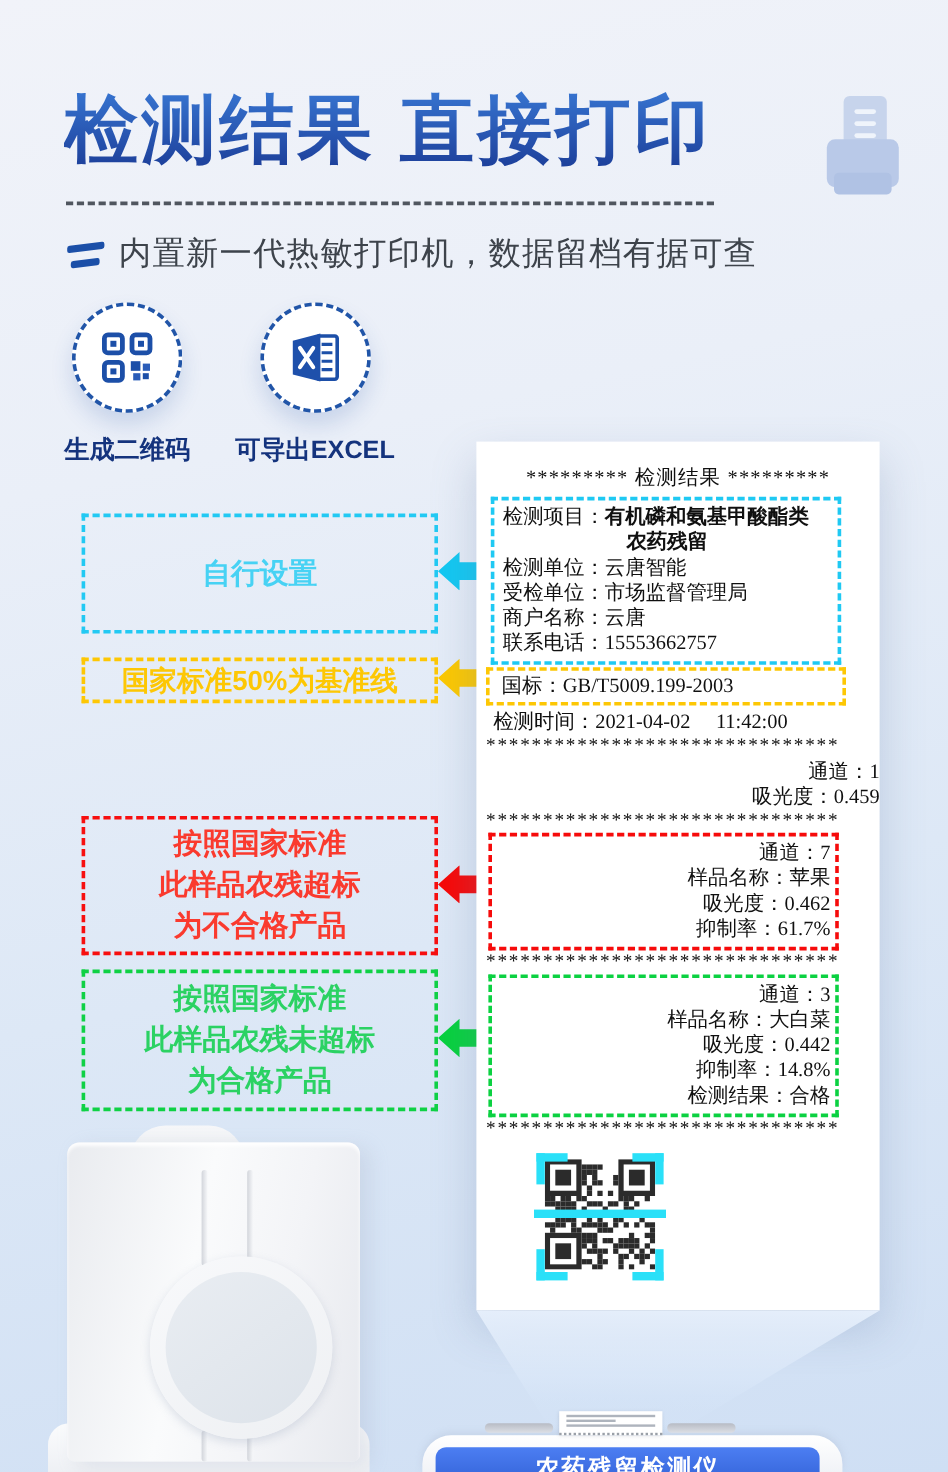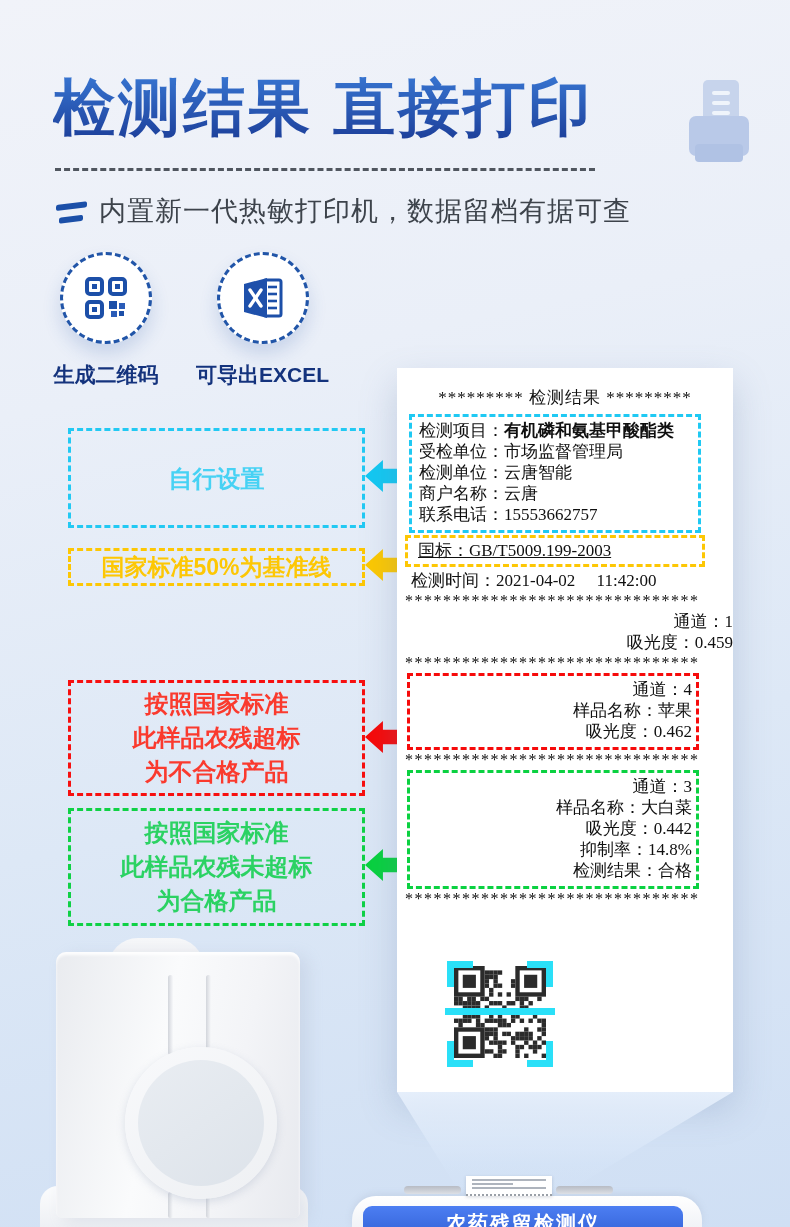--- a/index.html
+++ b/index.html
@@ -42,21 +42,21 @@
   .arr-fail { top:721px; background:#f70808; }
   .arr-pass { top:849px; background:#07d13e; }
 
   
   .receipt { position:absolute; left:397px; top:368px; width:336px; height:724px; background:#fff;
     box-shadow:0 16px 34px rgba(105,128,170,.30); padding-top:20px;
     font-family:"Liberation Serif","DejaVu Serif",serif; color:#101010; font-size:17px; }
   .r-header { text-align:center; font-size:17px; letter-spacing:1px; line-height:20px; white-space:nowrap; overflow:hidden; }
   .r-box { border:3px dashed; padding:3px 4px 5px 7px; }
   .r-box-info { margin:6px 32px 0 12px; border-color:#1fc9f3; }
-  .r-box-standard { margin:2px 28px 0 8px; border-color:#fdc704; padding:2px 4px 3px 10px;text-decoration:underline; }
+  .r-box-standard { margin:2px 28px 0 8px; border-color:#fdc704; padding:2px 4px 3px 10px; }
   .r-box-fail { margin:2px 34px 0 10px; border-color:#f60b0b; }
   .r-box-pass { margin:2px 34px 0 10px; border-color:#0bd141; }
   .r-line { line-height:21px; white-space:nowrap; }
   .r-pad { padding-left:14px; }
   .r-indent { padding-left:103px; }
   .r-line b { font-weight:700; }
   .r-time { margin-top:3px; line-height:21px; }
   .r-divider { margin-top:2px; line-height:16px; padding-left:8px; letter-spacing:1.5px;
     white-space:nowrap; overflow:hidden; font-size:16px; }
   .r-ch { line-height:21px;text-align:right; }
@@ -189,43 +189,45 @@
   <div class="arrow arr-info"></div>
   <div class="arrow arr-standard"></div>
   <div class="arrow arr-fail"></div>
   <div class="arrow arr-pass"></div>
 
   <div class="receipt">
     <div class="r-header">********* 检测结果 *********</div>
 
     <div class="r-box r-box-info">
       <div class="r-line"><span>检测项目：</span><b>有机磷和氨基甲酸酯类</b></div>
+      <div class="r-line r-indent"><b>农药残留</b></div>
+      <div class="r-line">检测单位：云唐智能</div>
       <div class="r-line">受检单位：市场监督管理局</div>
-      <div class="r-line">检测单位：云唐智能</div>
       <div class="r-line">商户名称：云唐</div>
       <div class="r-line">联系电话：15553662757</div>
     </div>
 
     <div class="r-box r-box-standard">
       <div class="r-line">国标：GB/T5009.199-2003</div>
     </div>
 
     <div class="r-time r-pad">检测时间：2021-04-02　 11:42:00</div>
     <div class="r-divider">*******************************</div>
 
     <div class="r-ch r-ch1">
       <div>通道：1</div>
       <div>吸光度：0.459</div>
     </div>
     <div class="r-divider">*******************************</div>
 
     <div class="r-box r-box-fail">
-      <div class="r-ch">通道：4</div>
+      <div class="r-ch">通道：7</div>
       <div class="r-ch">样品名称：苹果</div>
       <div class="r-ch">吸光度：0.462</div>
+      <div class="r-ch">抑制率：61.7%</div>
     </div>
     <div class="r-divider">*******************************</div>
 
     <div class="r-box r-box-pass">
       <div class="r-ch">通道：3</div>
       <div class="r-ch">样品名称：大白菜</div>
       <div class="r-ch">吸光度：0.442</div>
       <div class="r-ch">抑制率：14.8%</div>
       <div class="r-ch">检测结果：合格</div>
     </div>

